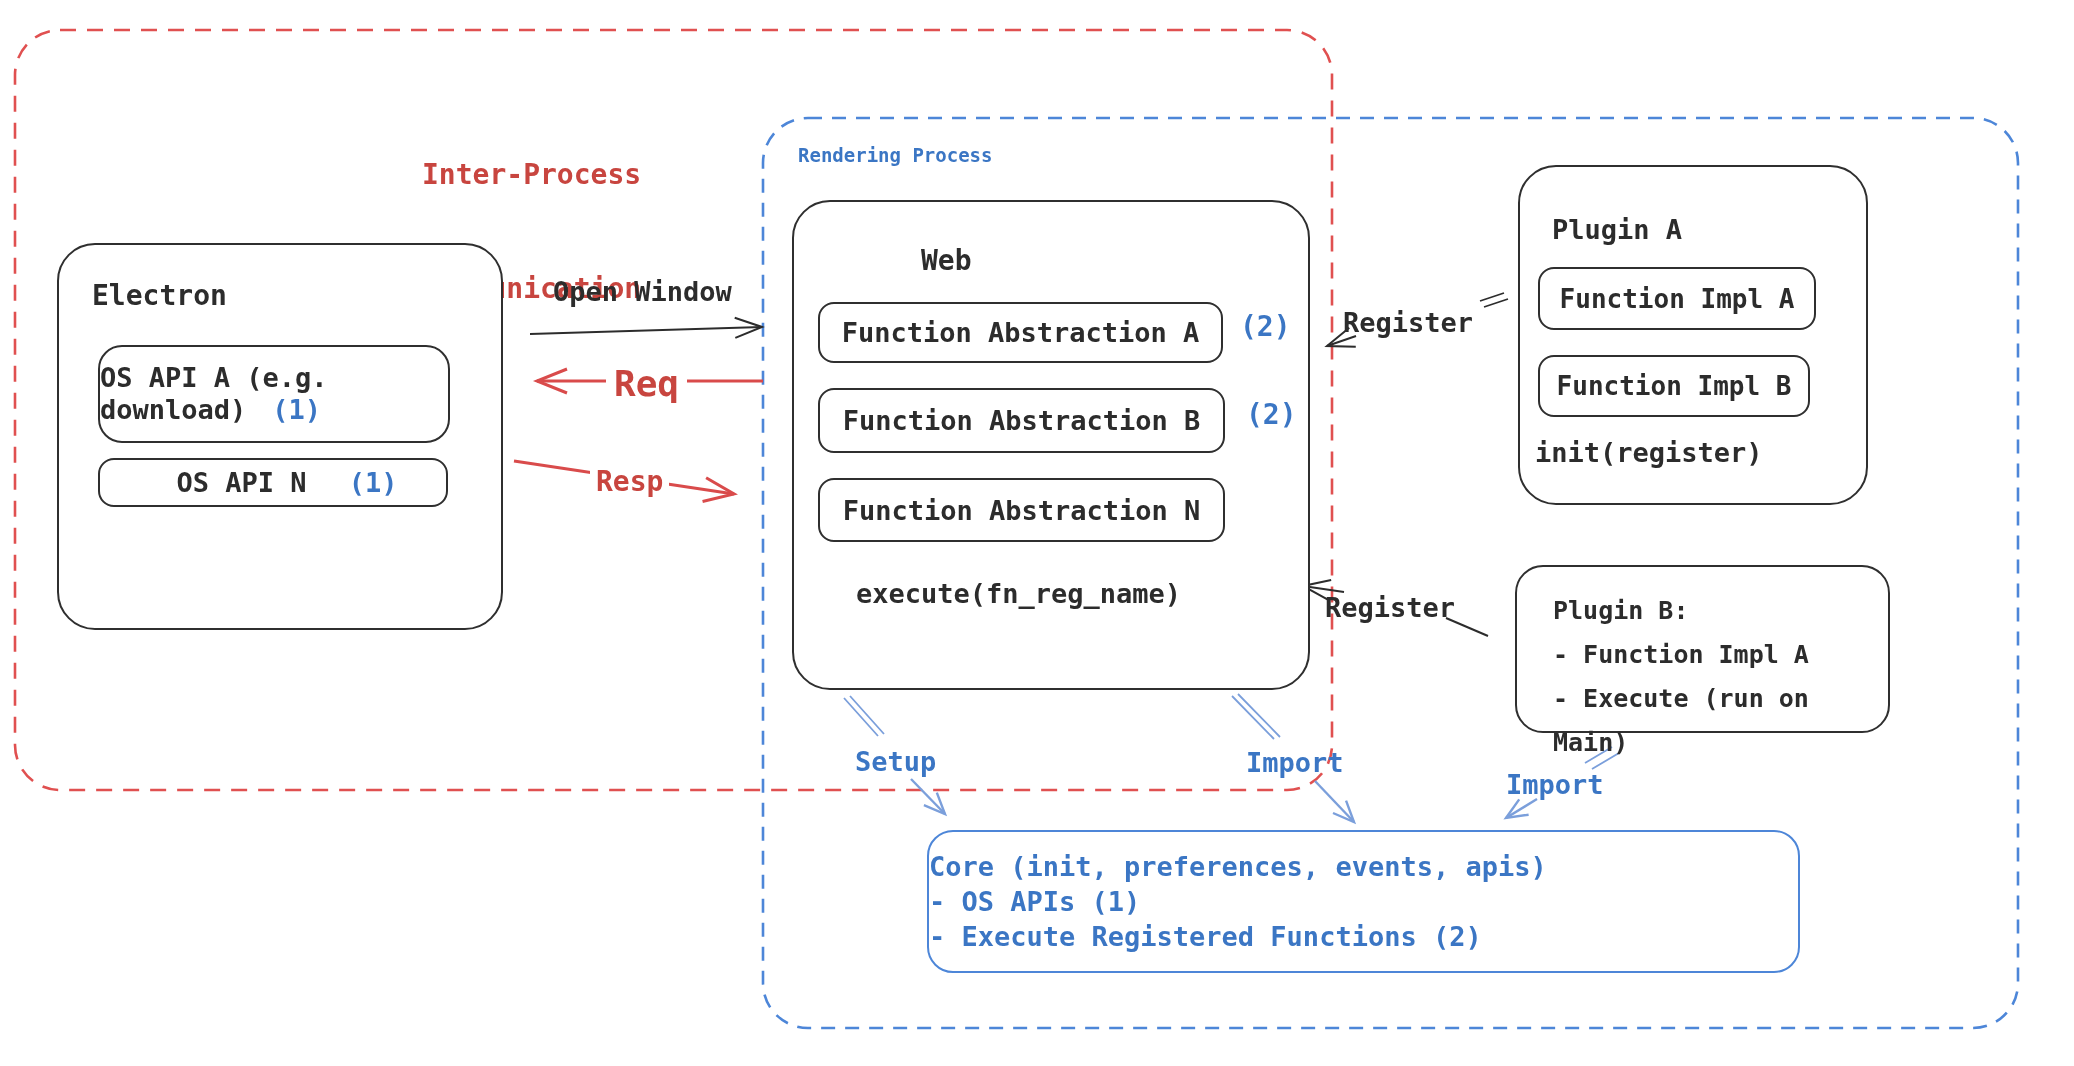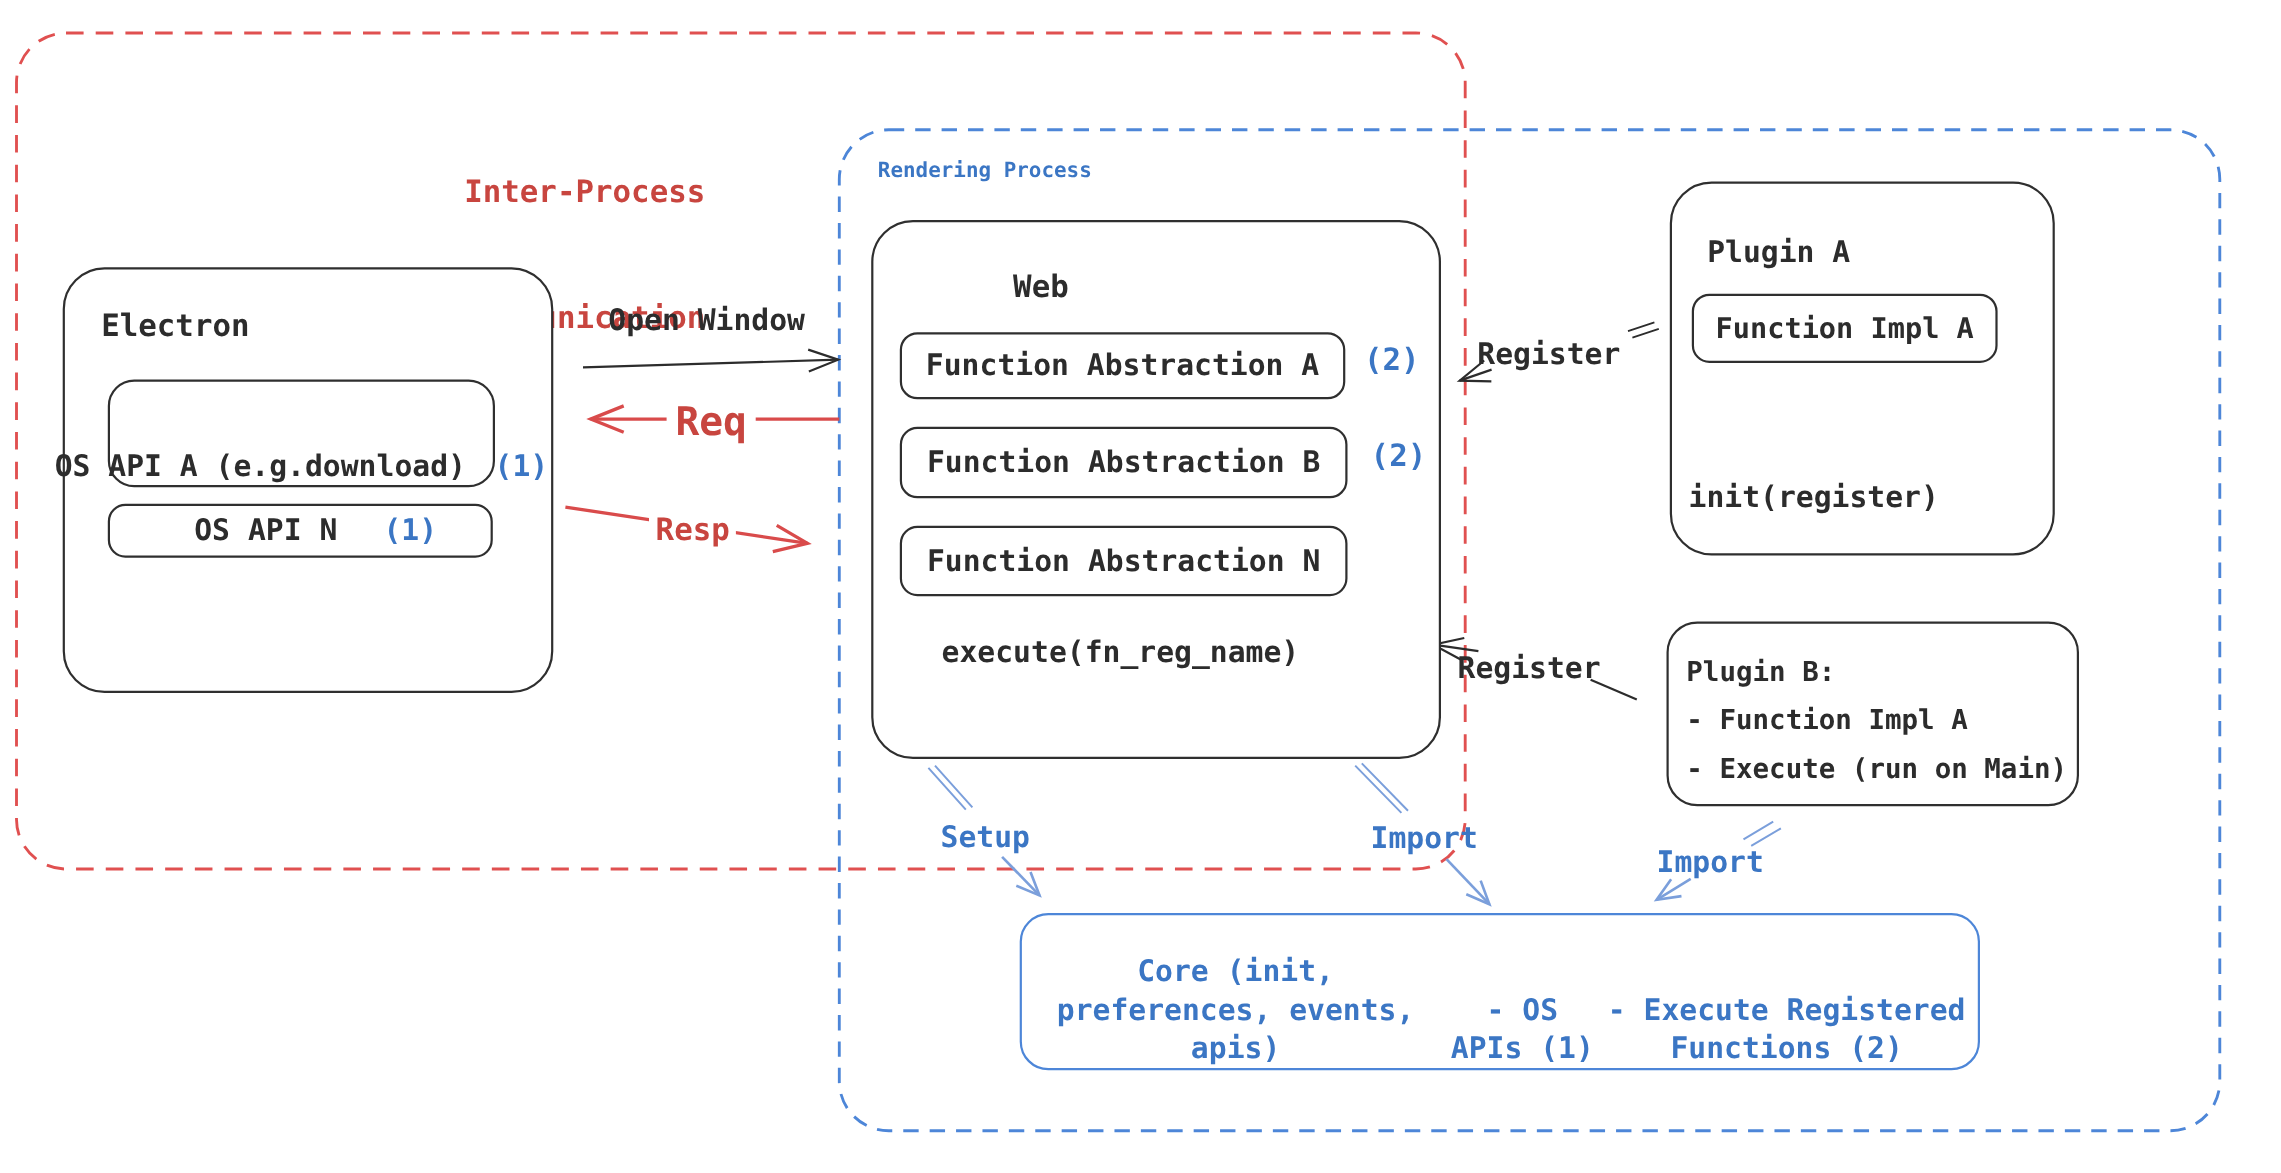--- a/index.html
+++ b/index.html
@@ -12,21 +12,21 @@
   .abs{position:absolute;z-index:2;}
   .box{
     position:absolute;z-index:2;background:#ffffff;
     border:2px solid #2f2f2f;box-sizing:border-box;
   }
   .lbl{font-weight:700;white-space:pre;}
   .ink{color:var(--ink,#2c2c2c);}
   .red{color:var(--red_label,#c8453f);}
   .blue{color:var(--blue,#3b76c4);}
   .badge{font-weight:700;color:var(--blue,#3b76c4);}
-  .center-col{display:flex;flex-direction:row;align-items:flex-end;justify-content:center;}
+  .center-col{display:flex;flex-direction:column;align-items:flex-start;justify-content:center;}
   .center-row{display:flex;align-items:center;justify-content:center;}
   .whitebg{background:#ffffff;}
   
   #ipc-label{left:422px;top:80px;font-size:28px;line-height:38px;}
   #rendering-label{left:798px;top:144px;font-size:19px;}
   #electron-box{left:57px;top:243px;width:446px;height:387px;border-radius:38px;}
   #electron-title{left:92px;top:279px;font-size:28px;}
   #os-api-a-box{left:98px;top:345px;width:352px;height:98px;border-radius:24px;font-size:27px;line-height:32px;}
   #os-api-a-box .badge{margin-left:26px;}
   #os-api-n-box{left:98px;top:458px;width:350px;height:49px;border-radius:16px;font-size:27px;padding-left:28px;}
@@ -38,21 +38,21 @@
   #fn-n-box{left:818px;top:478px;width:407px;height:64px;border-radius:16px;font-size:27px;}
   #fn-a-badge{left:1240px;top:310px;font-size:28px;}
   #fn-b-badge{left:1246px;top:398px;font-size:28px;}
   #execute-label{left:856px;top:578px;font-size:27px;}
   #plugin-a-box{left:1518px;top:165px;width:350px;height:340px;border-radius:38px;}
   #plugin-a-title{left:1552px;top:214px;font-size:27px;}
   #impl-a-box{left:1538px;top:267px;width:278px;height:63px;border-radius:16px;font-size:26px;}
   #impl-b-box{left:1538px;top:355px;width:272px;height:62px;border-radius:16px;font-size:26px;}
   #init-label{left:1535px;top:437px;font-size:27px;}
   #plugin-b-box{left:1515px;top:565px;width:375px;height:168px;border-radius:28px;
-    padding:22px 0 0 16px;font-size:25px;line-height:44px;font-weight:700;}
+    padding:22px 0 0 36px;font-size:25px;line-height:44px;font-weight:700;}
   #core-box{left:927px;top:830px;width:873px;height:143px;border-radius:26px;
     border:2px solid var(--blue_dash,#4d86d8);font-size:27px;line-height:35px;
     color:var(--blue,#3b76c4);font-weight:700;text-align:center;}
   #open-window-label{left:553px;top:276px;font-size:27px;}
   #req-label{left:606px;top:363px;font-size:36px;padding:0 8px;}
   #resp-label{left:590px;top:465px;font-size:28px;padding:0 6px;}
   #register-a-label{left:1343px;top:307px;font-size:27px;}
   #register-b-label{left:1325px;top:592px;font-size:27px;}
   #setup-label{left:855px;top:746px;font-size:27px;}
   #import-web-label{left:1246px;top:747px;font-size:27px;}
@@ -143,20 +143,21 @@
   <div id="fn-b-box" class="box center-row lbl">Function Abstraction B</div>
   <span id="fn-b-badge" class="abs badge">(2)</span>
 
   <div id="fn-n-box" class="box center-row lbl">Function Abstraction N</div>
 
   <div id="execute-label" class="abs lbl ink">execute(fn_reg_name)</div>
 
   <div id="plugin-a-box" class="box"></div>
   <div id="plugin-a-title" class="abs lbl ink">Plugin A</div>
   <div id="impl-a-box" class="box center-row lbl">Function Impl A</div>
+  <div id="impl-b-box" class="box center-row lbl">Function Impl B</div>
   <div id="init-label" class="abs lbl ink">init(register)</div>
 
   <div id="plugin-b-box" class="box">
     <div>Plugin B:</div>
     <div>- Function Impl A</div>
     <div>- Execute (run on Main)</div>
   </div>
 
   <div id="core-box" class="box center-col">
     <div>Core (init, preferences, events, apis)</div>

